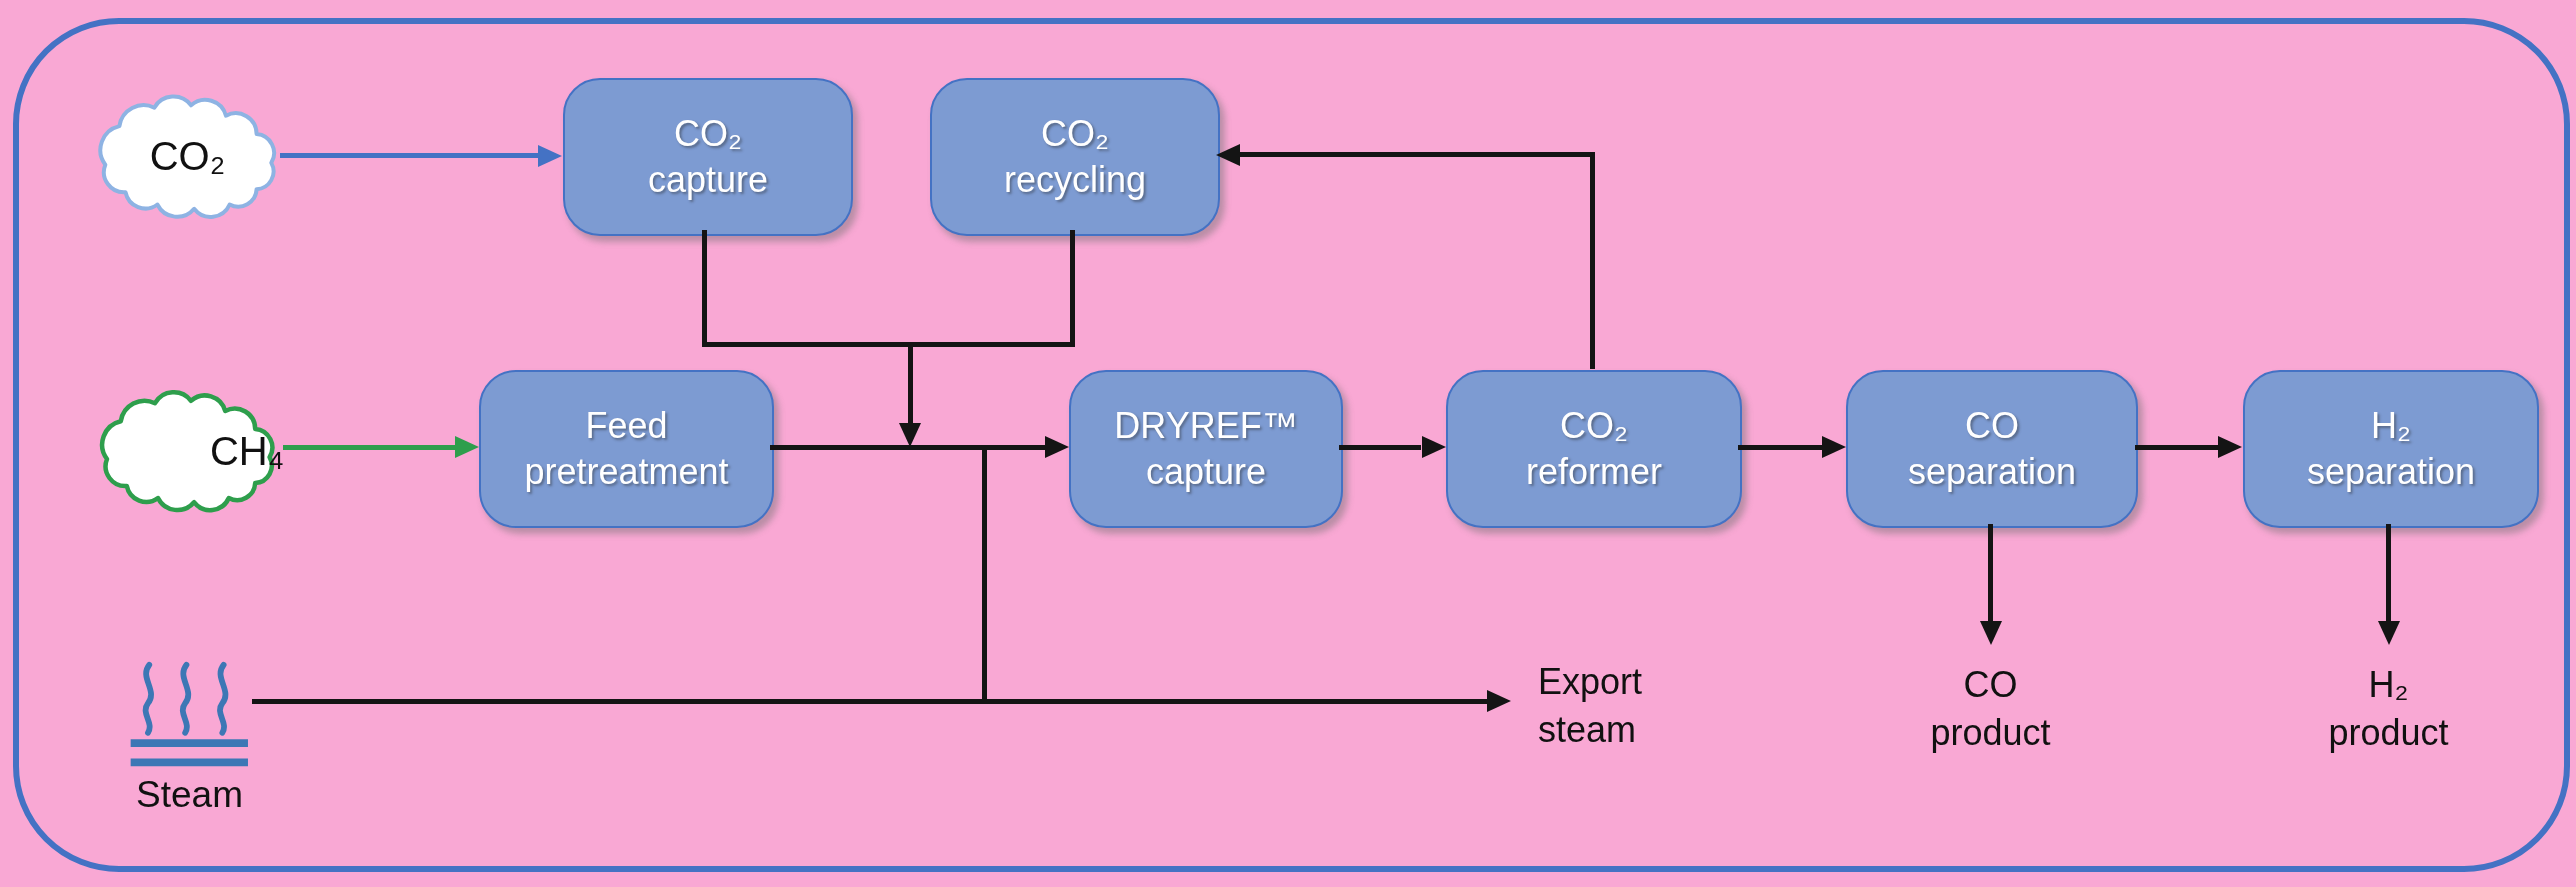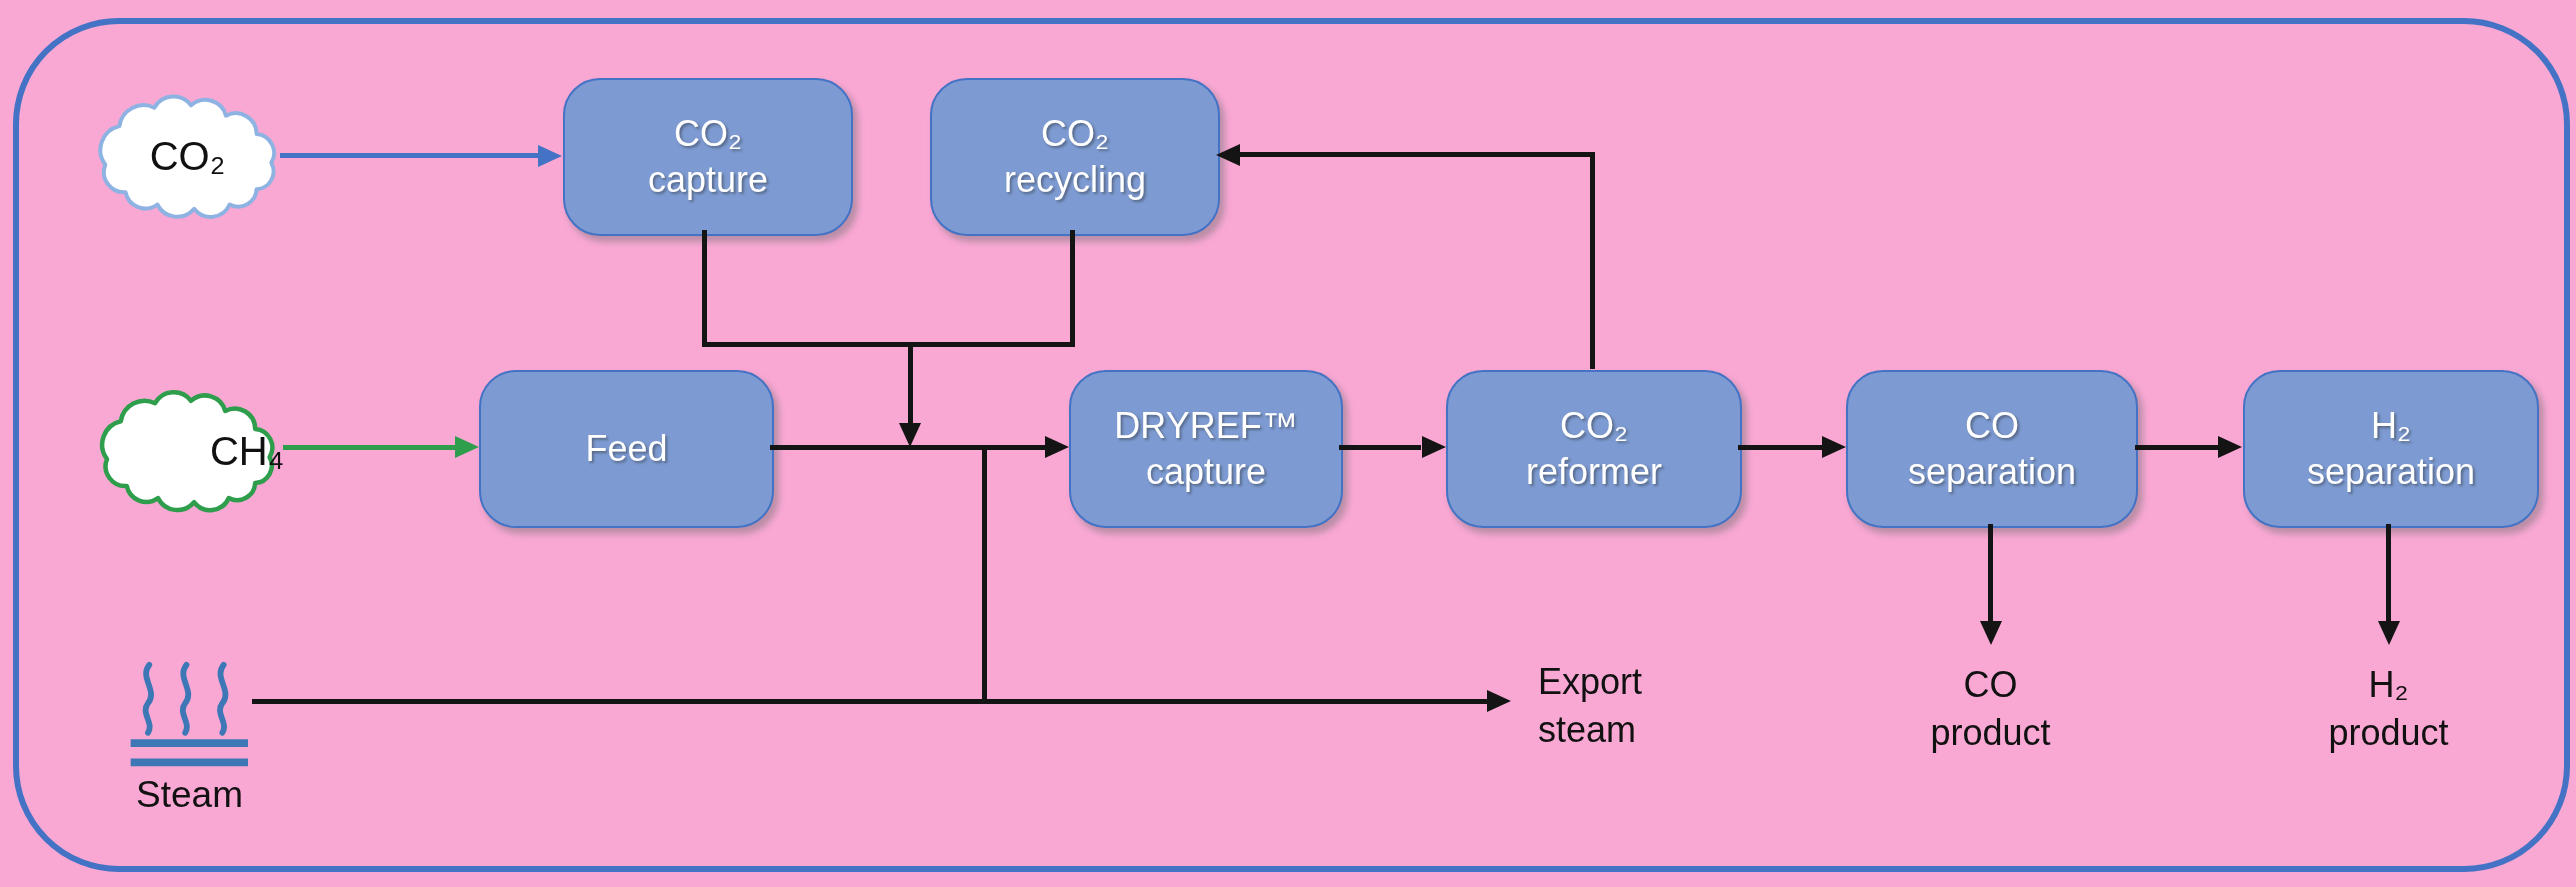--- a/index.html
+++ b/index.html
@@ -105,20 +105,21 @@
     <span>capture</span>
   </div>
 
   <div class="node" style="left:930px;top:78px;width:286px;height:154px;">
     <span>CO₂</span>
     <span>recycling</span>
   </div>
 
   <div class="node" style="left:479px;top:370px;width:291px;height:154px;">
     <span>Feed</span>
+    <span>pretreatment</span>
   </div>
 
   <div class="node" style="left:1069px;top:370px;width:270px;height:154px;text-align:center;">
     <span>DRYREF™</span>
     <span>capture</span>
   </div>
 
   <div class="node" style="left:1446px;top:370px;width:292px;height:154px;">
     <span>CO₂</span>
     <span>reformer</span>

